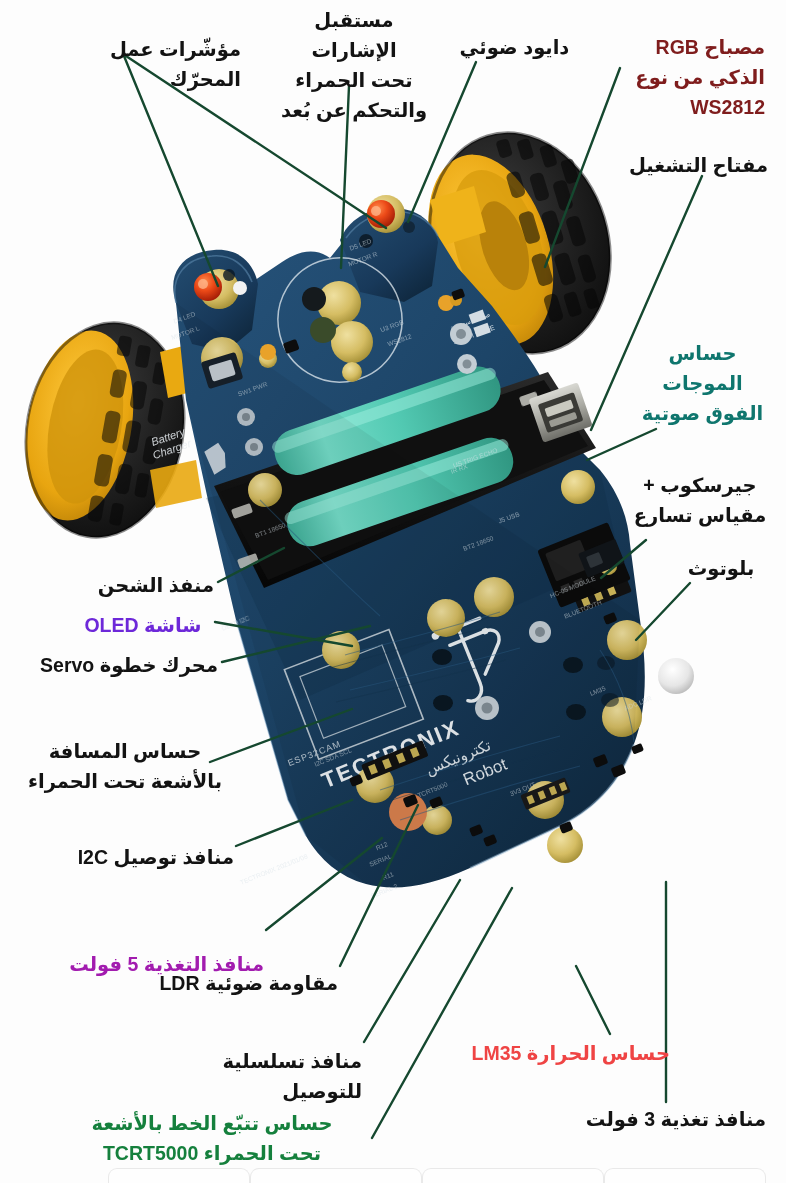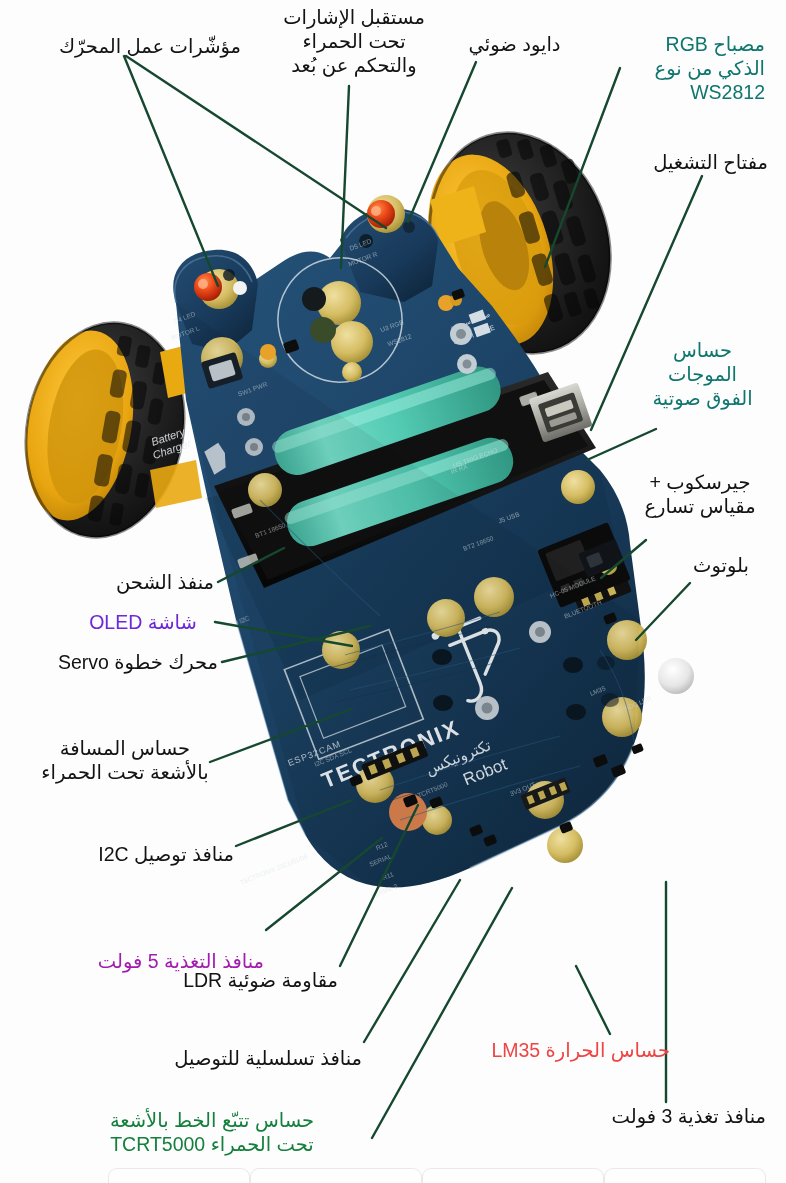--- a/index.html
+++ b/index.html
@@ -9,22 +9,22 @@
     font-family:"Liberation Sans","DejaVu Sans",sans-serif;
     background:#fdfdfd;
   }
   #stage{position:absolute;inset:0;width:786px;height:1183px;}
 
   
   .label{
     position:absolute;
     color:#131313;
     font-size:19.5px;
-    line-height:24px;
-    font-weight:400;
+    line-height:30px;
+    font-weight:700;
     white-space:pre-line;
     direction:rtl;
     letter-spacing:0px;
     z-index:40;
   }
   .label.ta-right{text-align:right;}
   .label.ta-center{text-align:center;}
 
   
   svg.layer{position:absolute;left:0;top:0;width:786px;height:1183px;}
@@ -462,21 +462,21 @@
         <polyline points="372,1138 512,888"></polyline>
       </g>
   </svg>
 
   <div id="label-group">
       <div class="label ta-right" style="left: 36px; top: 34px; width: 205px; color: rgb(19, 19, 19);">مؤشّرات عمل المحرّك</div>
       <div class="label ta-center" style="left: 274px; top: 5px; width: 160px; color: rgb(19, 19, 19);">مستقبل الإشارات
 تحت الحمراء
 والتحكم عن بُعد</div>
       <div class="label ta-center" style="left: 457px; top: 32px; width: 115px; color: rgb(19, 19, 19);">دايود ضوئي</div>
-      <div class="label ta-right" style="left: 605px; top: 32px; width: 160px; color: #0f766e;">مصباح RGB
+      <div class="label ta-right" style="left: 605px; top: 32px; width: 160px; color: #7f1d1d;">مصباح RGB
 الذكي من نوع
 WS2812</div>
       <div class="label ta-right" style="left: 628px; top: 150px; width: 140px; color: rgb(19, 19, 19);">مفتاح التشغيل</div>
       <div class="label ta-center" style="left: 640px; top: 338px; width: 125px; color: #0f766e;">حساس
 الموجات
 الفوق صوتية</div>
       <div class="label ta-center" style="left: 630px; top: 470px; width: 140px; color: rgb(19, 19, 19);">جيرسكوب +
 مقياس تسارع</div>
       <div class="label ta-center" style="left: 676px; top: 553px; width: 90px; color: rgb(19, 19, 19);">بلوتوث</div>
       <div class="label ta-right" style="left: 84px; top: 570px; width: 130px; color: rgb(19, 19, 19);">منفذ الشحن</div>

